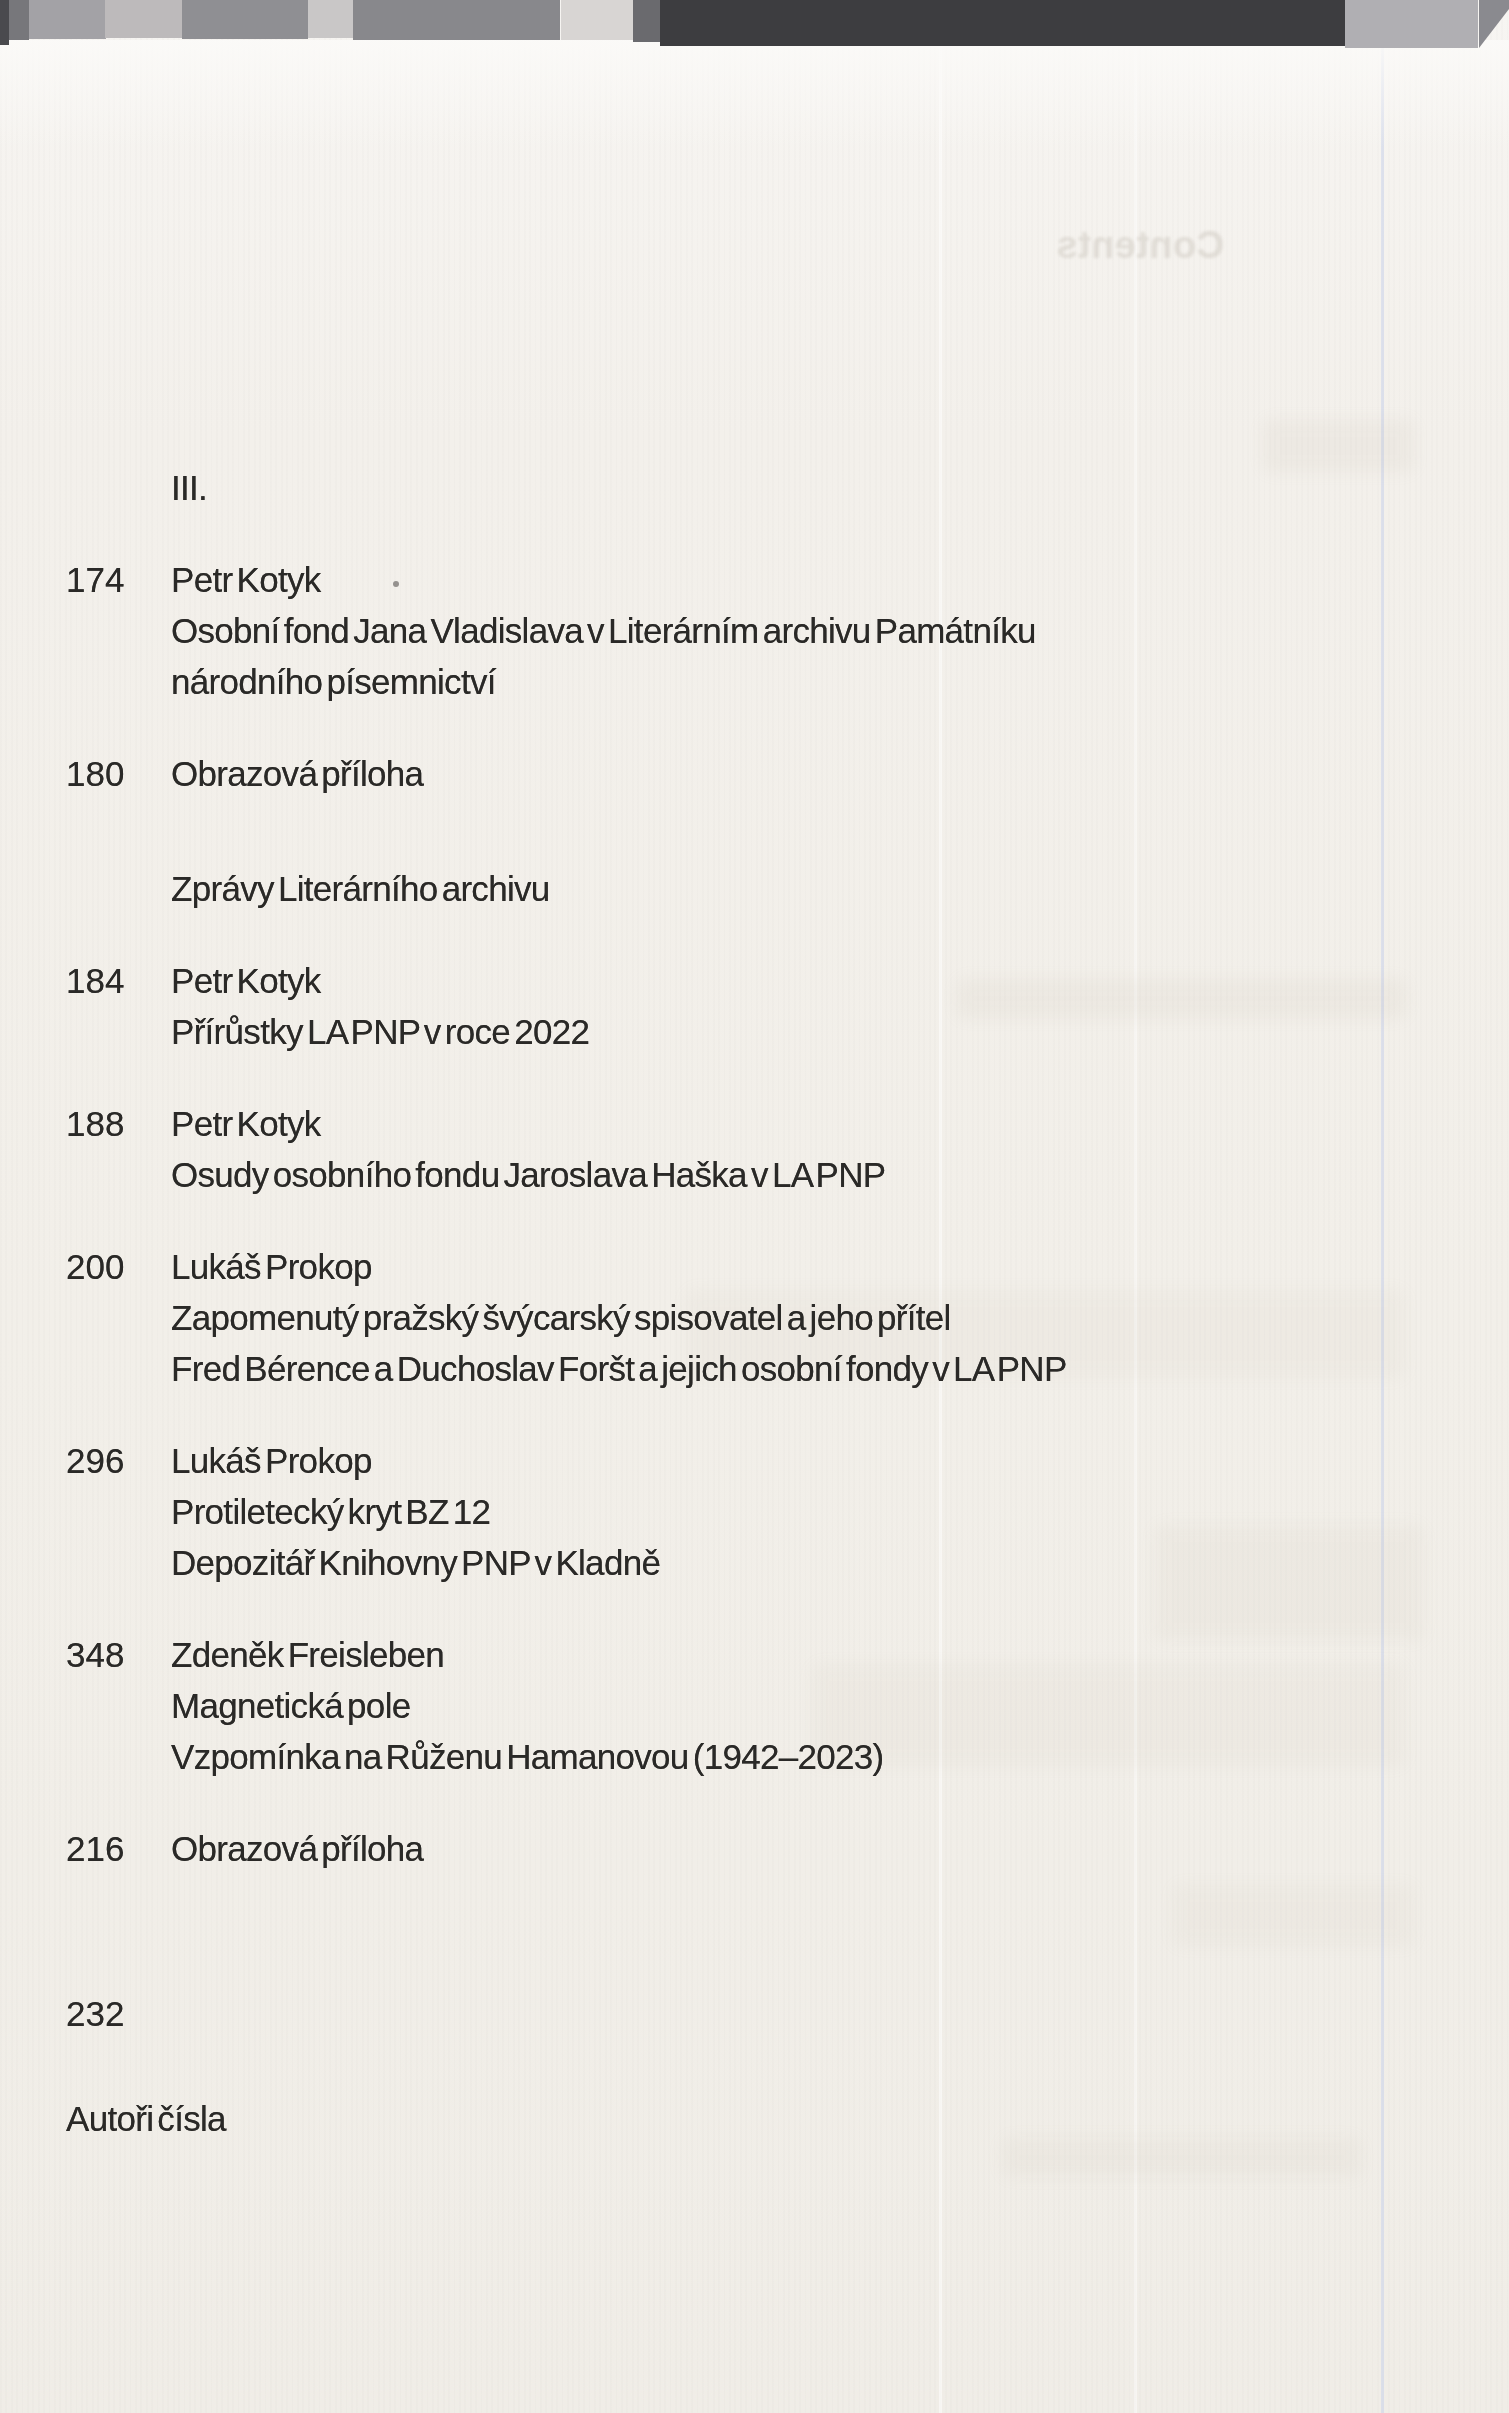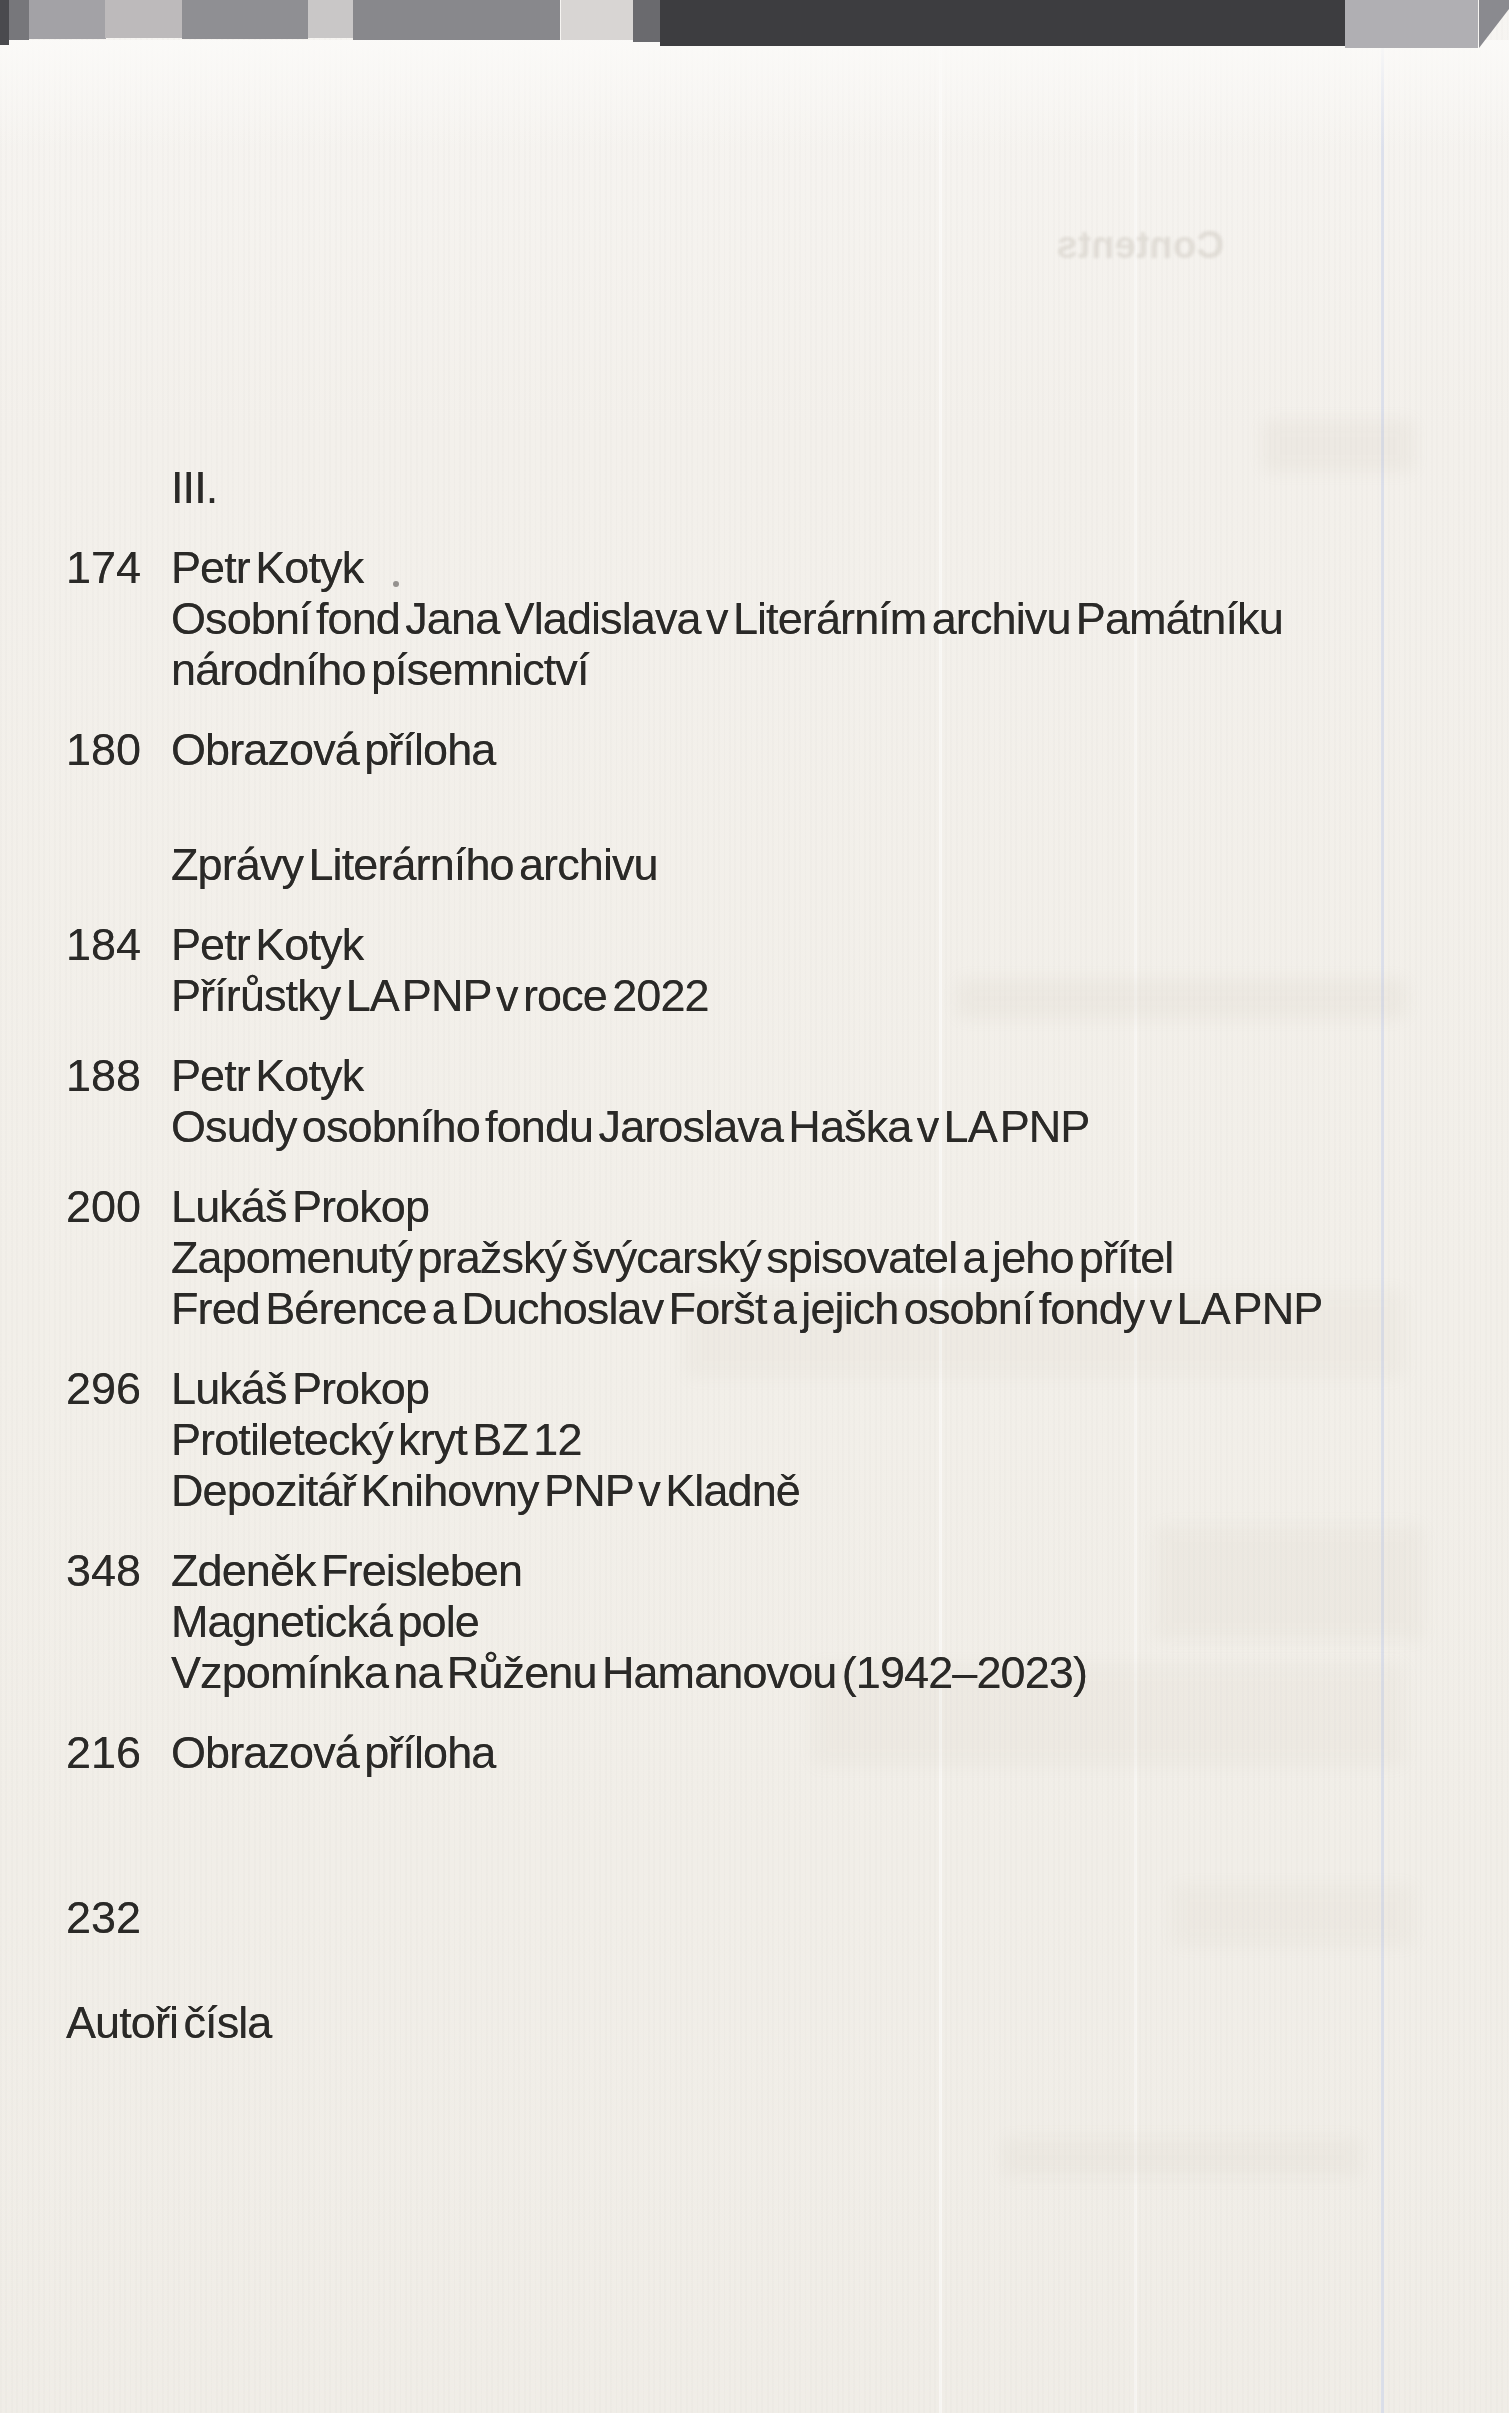--- a/index.html
+++ b/index.html
@@ -29,24 +29,24 @@
   .ghost-title{
     position:absolute;left:1017px;top:224px;width:207px;z-index:1;
     font-size:38px;font-weight:bold;color:rgba(128,117,103,0.17);
     transform:scaleX(-1);filter:blur(1.4px);letter-spacing:0.01em;
   }
   .speck{position:absolute;left:393px;top:581px;width:6.3px;height:6.3px;border-radius:50%;
     background:rgba(72,70,67,0.55);filter:blur(0.7px);z-index:2;}
   
   .toc{
     position:absolute;left:66px;top:462px;width:1388px;z-index:4;
-    font-size:45px;line-height:51px;letter-spacing:-0.02em;word-spacing:-0.14em;
+    font-size:35px;line-height:51px;letter-spacing:-0.02em;word-spacing:-0.14em;
     text-shadow:0 0 0.5px rgba(42,41,39,0.75);
   }
-  .row{display:flex;margin-top:29px;}
+  .row{display:flex;margin-top:41px;}
   .num{flex:0 0 105px;letter-spacing:0;}
   .txt{flex:1 1 auto;}
   .section-label{padding-left:105px;margin-top:29px;}
   .first{margin-top:0;}
   .gap1{margin-top:64px;}
   .gap2{margin-top:114px;flex-direction:column;}
 </style>
 </head>
 <body>
 

